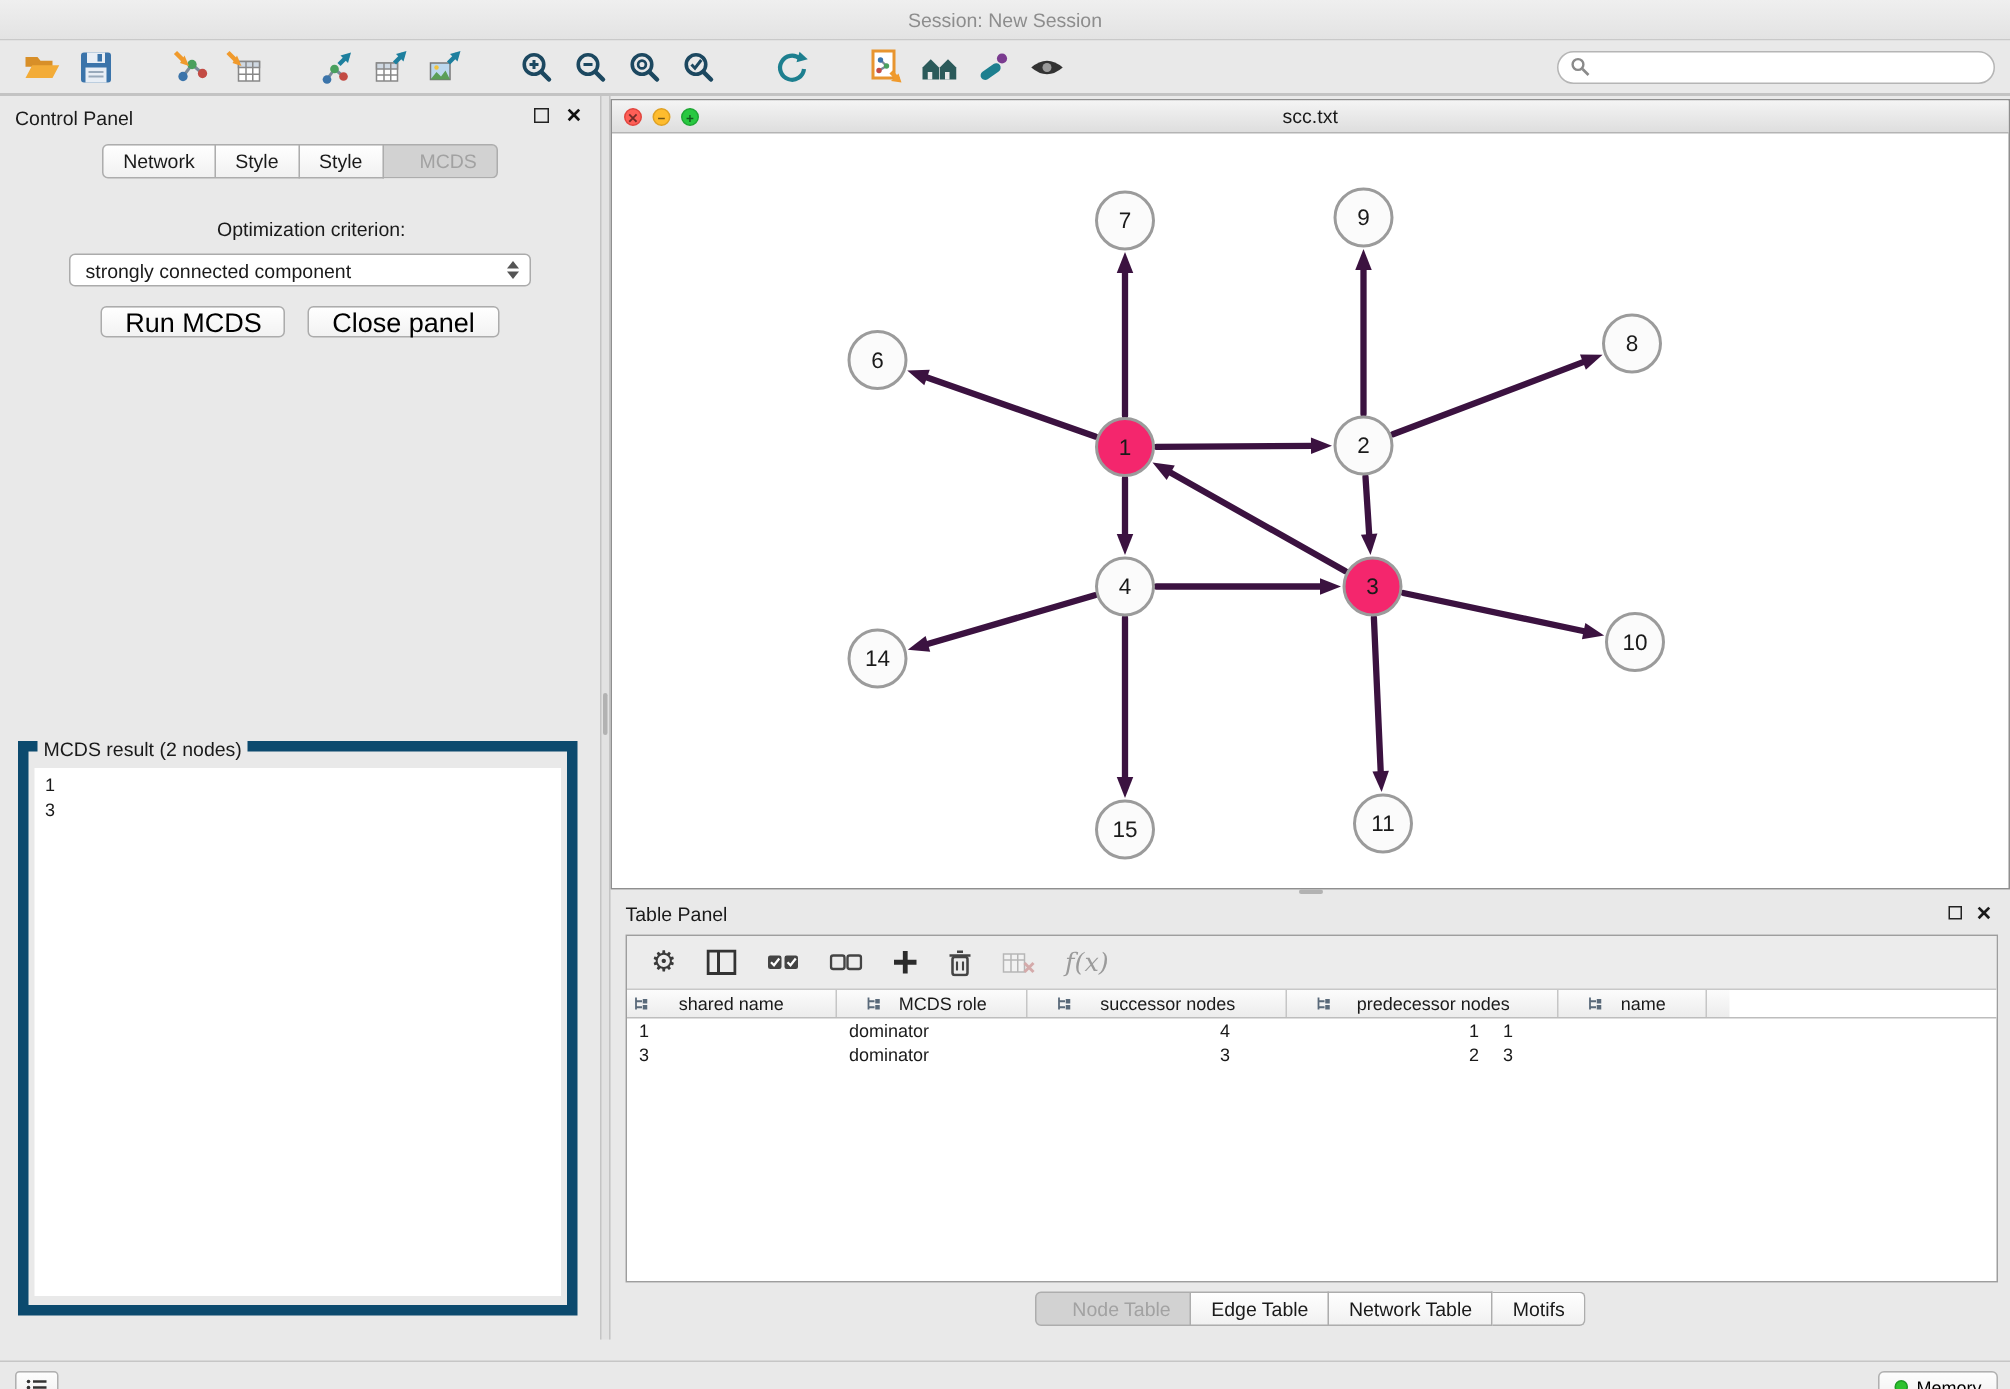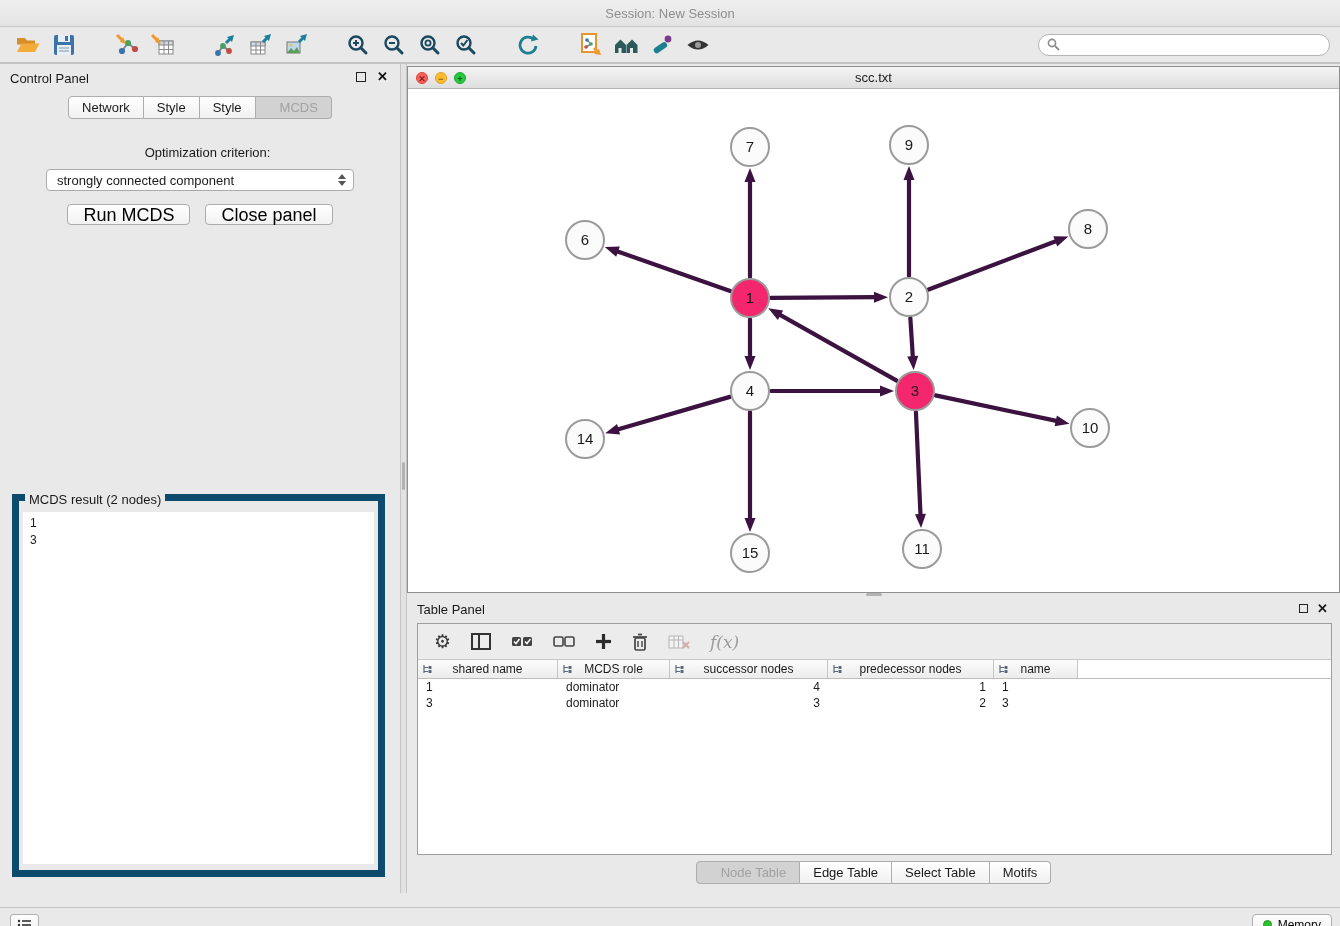--- a/index.html
+++ b/index.html
@@ -78,21 +78,21 @@
   .tp-header { height:24px; position:relative; }
   .tp-title { position:absolute; left:10px; top:5px; font-size:13px;text-align:right; }
   .tp-float { position:absolute; right:32px; top:7px; width:9px; height:9px; border:1.5px solid #222; }
   .tp-close { position:absolute; right:12px; top:4px; font-size:13px; font-weight:bold; }
   .tp-box { position:absolute; top:26px; left:10px; right:8px; bottom:38px; border:1px solid #9e9e9e; background:#fff; overflow:hidden; }
   .tp-toolbar { height:36px; background:#ececec; border-bottom:1px solid #c8c8c8; display:flex; align-items:center; gap:20px; padding:0 16px; }
   .tico { display:flex; align-items:center; justify-content:center; background:none; border:none; }
   .gear { font-size:19px; color:#3a3a3a; line-height:19px; }
   .dim { opacity:.35; }
   .fx { font-family:"DejaVu Serif", serif; font-style:italic; font-size:17px; color:#9b9b9b; }
-  .tp-thead { display:flex; height:19px; background:linear-gradient(#fcfcfc,#ececec); border-bottom:1px solid #bdbdbd; font-size:12px; }
+  .tp-thead { display:flex; height:19px; background:linear-gradient(#fcfcfc,#ececec); border-bottom:1px solid #bdbdbd; font-size:12px;gap:15px; }
   .th { position:relative; display:flex; align-items:center; justify-content:center; border-right:1px solid #c6c6c6; }
   .th .sort-ic { position:absolute; left:4px; top:4px; }
   .th.filler { flex:1; background:#fff; border-right:none; }
   .tp-row { display:flex; height:16px; line-height:16px; font-size:12px; }
   .td { padding:0 8px; overflow:hidden; white-space:nowrap; }
   .tp-tabs { position:absolute; bottom:9px; left:0; right:0; display:flex; justify-content:center; }
 
   
   .statusbar { position:absolute; bottom:0; left:0; right:0; height:19px; background:#e9e9e9; border-top:1px solid #c6c6c6; }
   .sb-left { position:absolute; left:10px; top:6px; width:29px; height:21px; background:linear-gradient(#fdfdfd,#efefef);
@@ -536,21 +536,21 @@
                 <div class="td" style="width: 112px; text-align: left;">dominator</div>
                 <div class="td" style="width: 158px; text-align: right;">3</div>
                 <div class="td" style="width: 166px; text-align: right;">2</div>
                 <div class="td" style="width: 84px; text-align: left;">3</div>
               </div>
             </div>
         </div>
         <div class="seg-tabs tp-tabs" id="tp-tabs">
             <div class="seg-tab active">Node Table</div>
             <div class="seg-tab">Edge Table</div>
-            <div class="seg-tab">Select Table</div>
+            <div class="seg-tab">Network Table</div>
             <div class="seg-tab">Motifs</div>
           </div>
       </div>
     </div>
   </div>
 
   <div class="statusbar">
     <button class="sb-left">
       <svg width="15" height="12" viewBox="0 0 15 12">
         <circle cx="2" cy="2" r="1.2" fill="#333"></circle>

